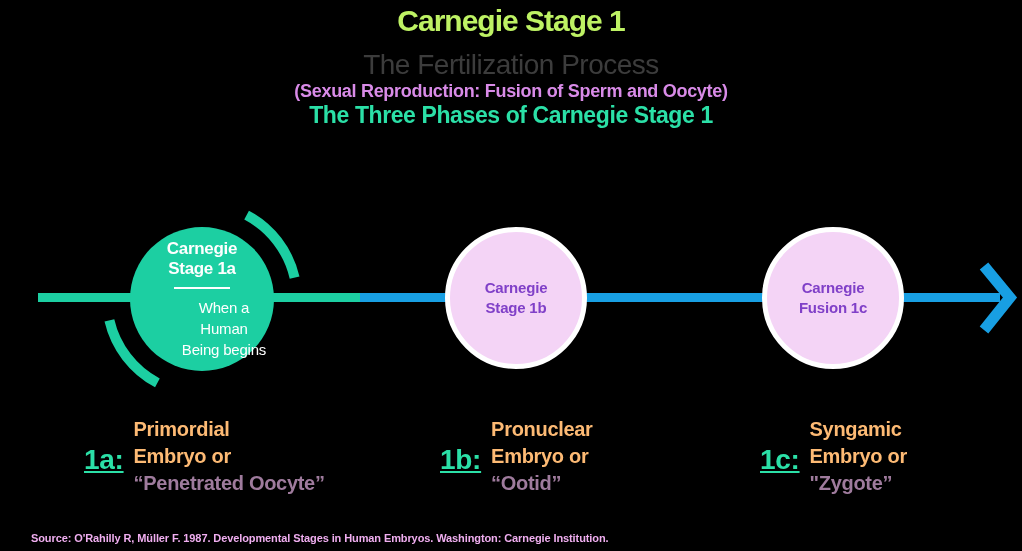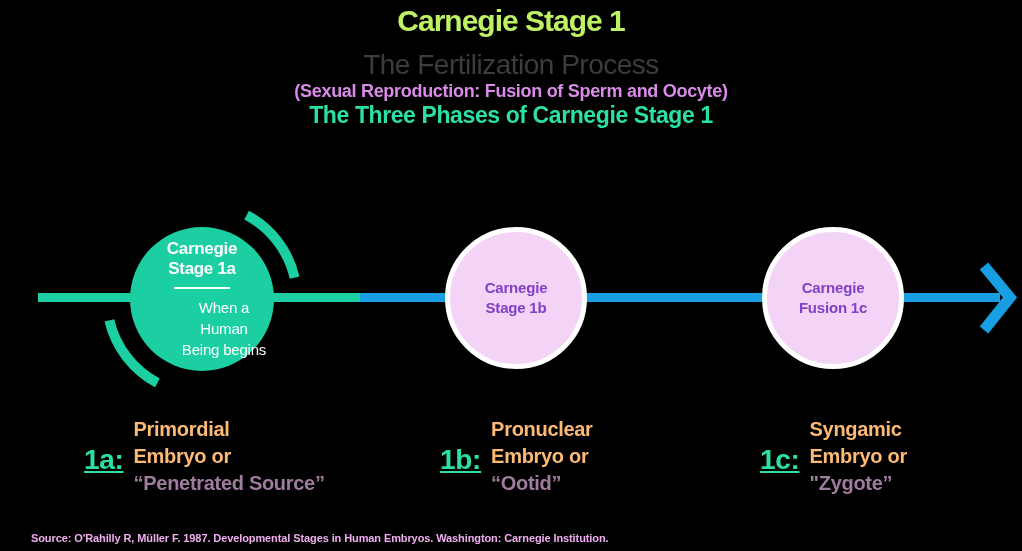--- a/index.html
+++ b/index.html
@@ -193,21 +193,21 @@
   <div class="stage-circle circle-pink circle-1c">
     <div class="c-head">Carnegie</div>
     <div class="c-head">Fusion 1c</div>
   </div>
 
   <div class="stage-label label-1a">
     <div class="prefix">1a:</div>
     <div class="lines">
       <div class="l1">Primordial</div>
       <div class="l2">Embryo or</div>
-      <div class="l3">“Penetrated Source”</div>
+      <div class="l3">“Penetrated Oocyte”</div>
     </div>
   </div>
 
   <div class="stage-label label-1b">
     <div class="prefix">1b:</div>
     <div class="lines">
       <div class="l1">Pronuclear</div>
       <div class="l2">Embryo or</div>
       <div class="l3">“Ootid”</div>
     </div>

